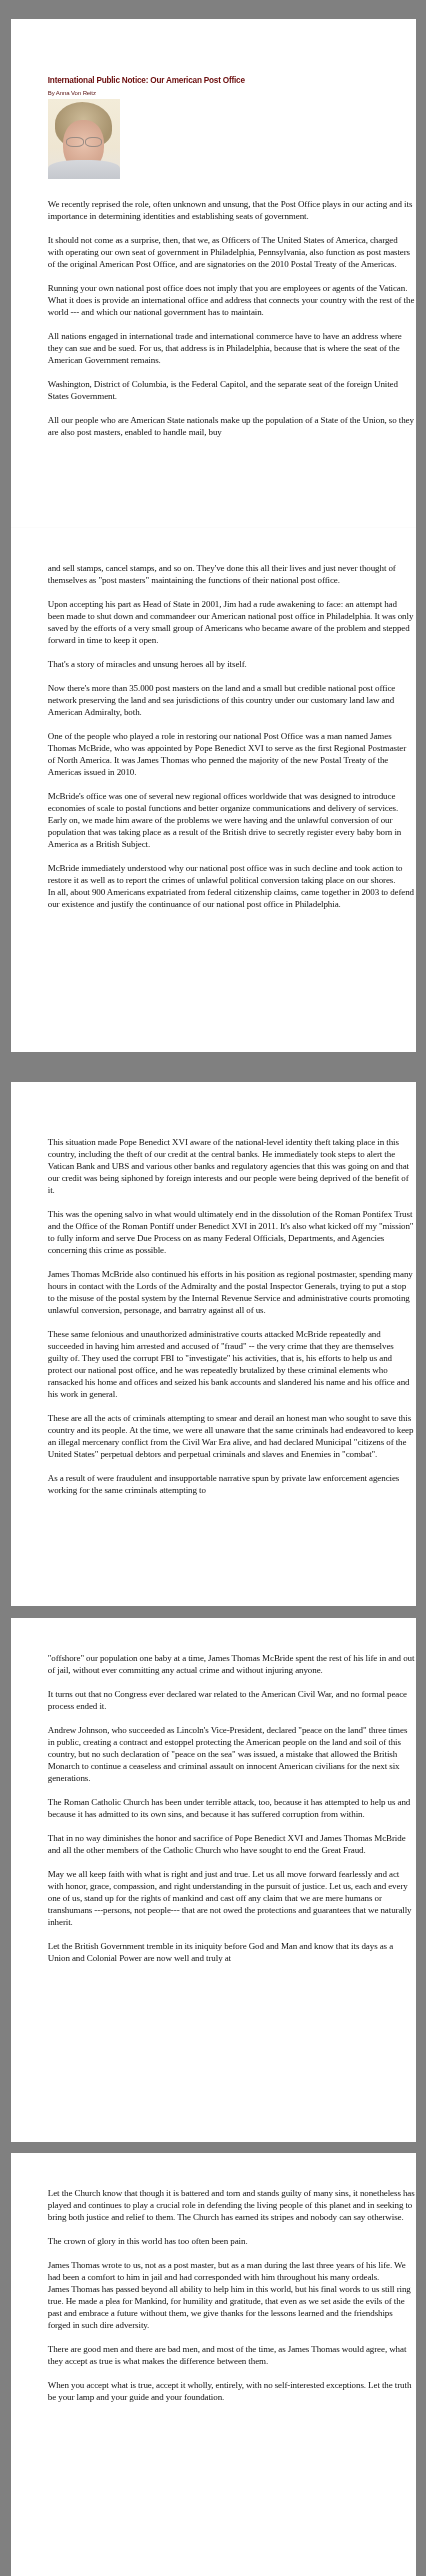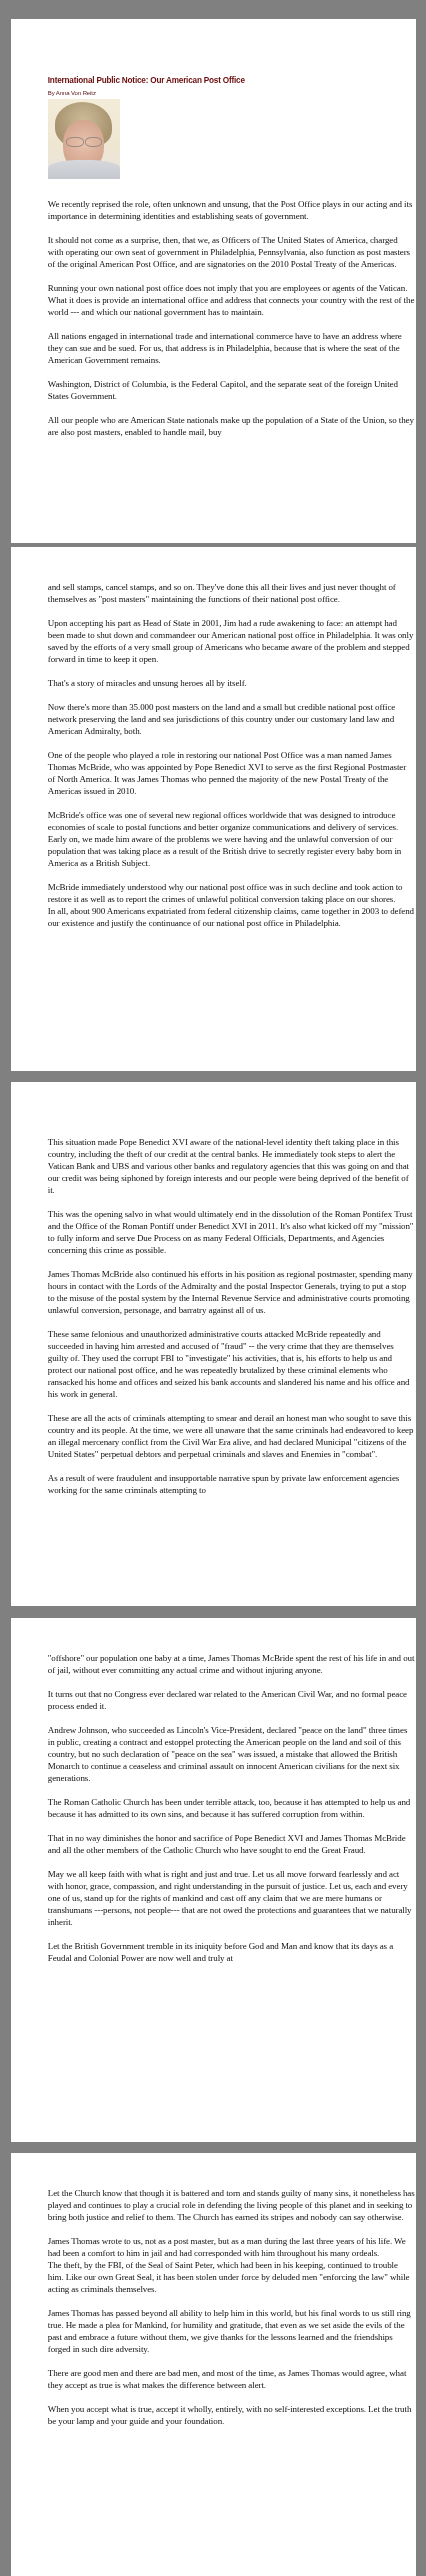--- a/index.html
+++ b/index.html
@@ -94,21 +94,21 @@
     </div>
     <p>We recently reprised the role, often unknown and unsung, that the Post Office plays in our acting and its importance in determining identities and establishing seats of government.</p>
     <p>It should not come as a surprise, then, that we, as Officers of The United States of America, charged with operating our own seat of government in Philadelphia, Pennsylvania, also function as post masters of the original American Post Office, and are signatories on the 2010 Postal Treaty of the Americas.</p>
     <p>Running your own national post office does not imply that you are employees or agents of the Vatican.  What it does is provide an international office and address that connects your country with the rest of the world --- and which our national government has to maintain.</p>
     <p>All nations engaged in international trade and international commerce have to have an address where they can sue and be sued.  For us, that address is in Philadelphia, because that is where the seat of the American Government remains.</p>
     <p>Washington, District of Columbia, is the Federal Capitol, and  the separate seat of the foreign United States Government.</p>
     <p>All our people who are American State nationals make up the population of a State of the Union, so they are also post masters, enabled to handle mail, buy</p>
   </div>
 </div>
 
-<div class="page" style="top:547px;">
+<div class="page" style="top:528px;">
   <div class="page-content" style="top:34px;">
     <p>and sell stamps, cancel stamps, and so on.  They've done this all their lives and just never thought of themselves as "post masters" maintaining the functions of their national post office.</p>
     <p>Upon accepting his part as Head of State in 2001, Jim had a rude awakening to face: an attempt had been made to shut down and commandeer our American national post office in Philadelphia.  It was only saved by the efforts of a very small group of Americans who became aware of the problem and stepped forward in time to keep it open.</p>
     <p>That's a story of miracles and unsung heroes all by itself.</p>
     <p>Now there's more than 35.000 post masters on the land and a small but credible national post office network preserving the land and sea jurisdictions of this country under our customary land law and American Admiralty, both.</p>
     <p>One of the people who played a role in restoring our national Post Office was a man named James Thomas McBride, who was appointed by Pope Benedict XVI to serve as the first Regional Postmaster of North America.  It was James Thomas who penned the majority of the new Postal Treaty of the Americas issued in 2010.</p>
     <p>McBride's  office was one of several new regional offices worldwide that was designed to introduce economies of scale to postal functions and better organize communications and delivery of services.  Early on, we made him aware of the problems we were having and the unlawful conversion of our population that was taking place as a result of the British drive to secretly register every baby born in America as a British Subject.</p>
     <p class="tight">McBride immediately understood why our national post office was in such decline and took action to restore it as well as to report the crimes of unlawful political conversion taking place on our shores.</p>
     <p>In all, about 900 Americans expatriated from federal citizenship claims, came together in 2003 to defend our existence and justify the continuance of our national post office in Philadelphia.</p>
   </div>
@@ -126,27 +126,27 @@
 </div>
 
 <div class="page" style="top:1618px;">
   <div class="page-content" style="top:34px;">
     <p>"offshore" our population one baby at a time, James Thomas McBride spent the rest of his life in and out of jail, without ever committing any actual crime and without injuring anyone.</p>
     <p>It turns out that no Congress ever declared war related to the American Civil War, and no formal peace process ended it.</p>
     <p>Andrew Johnson, who succeeded as Lincoln's Vice-President, declared "peace on the land" three times in public, creating a contract and estoppel protecting the American people on the land and soil of this country, but no such declaration of "peace on the sea" was issued, a mistake that allowed the British Monarch to continue a ceaseless and criminal assault on innocent American civilians for the next six generations.</p>
     <p>The Roman Catholic Church has been under terrible attack, too, because it has attempted to help us and because it has admitted to its own sins, and because it has suffered corruption from within.</p>
     <p>That in no way diminishes the honor and sacrifice of Pope Benedict XVI and James Thomas McBride and all the other members of the Catholic Church who have sought to end the Great Fraud.</p>
     <p>May we all keep faith with what is right and just and true.  Let us all move forward fearlessly and act with honor, grace, compassion, and right understanding in the pursuit of justice.  Let us, each and every one of us, stand up for the rights of mankind and cast off any claim that we are mere humans or transhumans ---persons, not people--- that are not owed the protections and guarantees that we naturally inherit.</p>
-    <p>Let the British Government tremble in its iniquity before God and Man and know that its days as a Feudal and Colonial Power are now well and truly at</p>
+    <p>Let the British Government tremble in its iniquity before God and Man and know that its days as a Union and Colonial Power are now well and truly at</p>
   </div>
 </div>
 
 <div class="page" style="top:2153px;">
   <div class="page-content" style="top:34px;">
     <p>Let the Church know that though it is battered and torn and stands guilty of many sins, it nonetheless has played and continues to play a crucial role in defending the living people of this planet and in seeking to bring both justice and relief to them. The Church has earned its stripes and nobody can say otherwise.</p>
+    <p>The crown of glory in this world has too often been pain.</p>
     <p class="tight">James Thomas wrote to us, not as a post master, but as a man during the last three years of his life.  We had been a comfort to him in jail and had corresponded with him throughout his many ordeals.</p>
-    <p>The theft, by the FBI, of the Seal of Saint Peter, which had been in his keeping, continued to trouble him.  Like our own Great Seal, it has been stolen under force by deluded men "enforcing the law" while acting as criminals themselves.</p>
     <p>James Thomas has passed beyond all ability to help him in this world, but his final words to us still ring true. He made a plea for Mankind, for humility and gratitude, that even as we set aside the evils of the past and embrace a future without them, we give thanks for the lessons learned and the friendships forged in such dire adversity.</p>
-    <p>There are good men and there are bad men, and most of the time, as James Thomas would agree, what they accept as true is what makes the difference between alert.</p>
+    <p>There are good men and there are bad men, and most of the time, as James Thomas would agree, what they accept as true is what makes the difference between them.</p>
     <p>When you accept what is true, accept it wholly, entirely, with no self-interested exceptions.  Let the truth be your lamp and your guide and your foundation.</p>
   </div>
 </div>
 
 
 </body></html>

